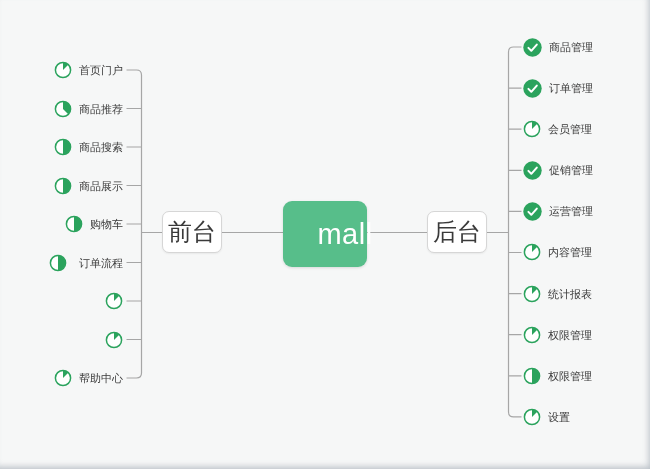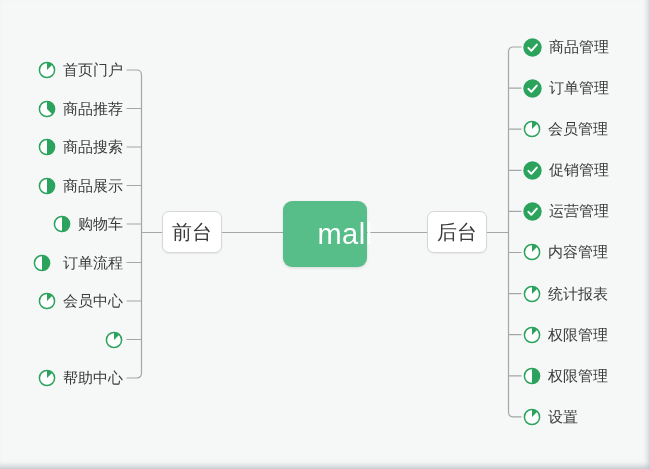--- a/index.html
+++ b/index.html
@@ -17,27 +17,27 @@
     position:absolute;display:flex;align-items:center;justify-content:center;
     box-sizing:border-box;border-radius:7px;color:#3a3a3a;
   }
   .node.root{
     background:var(--green);color:#fff;border-radius:9px;
     font-size:29px;letter-spacing:.5px;
     box-shadow:0 1px 3px rgba(0,0,0,.12);
     padding-left:40px;
   }
   .node.branch{
-    background:#fff;border:1px solid #d6d6d6;font-size:20px;
+    background:#fff;border:1px solid #d6d6d6;font-size:24px;
     box-shadow:0 1px 2px rgba(0,0,0,.06);
   }
   .row{
     position:absolute;display:flex;align-items:center;gap:7px;height:24px;
   }
-  .row .label{font-size:15px;color:#3a3a3a;white-space:nowrap;line-height:24px;}
+  .row .label{font-size:11px;color:#3a3a3a;white-space:nowrap;line-height:24px;}
   .row .icon{display:flex;align-items:center;}
 </style>
 </head>
 <body>
 
 <div class="canvas">
   <svg id="wires" width="650" height="469">
       <path d="M126.5,70 H136.5 Q141.5,70 141.5,75 V373 Q141.5,378 136.5,378 H126.5 M126.5,108.5 H141.5 M126.5,147 H141.5 M126.5,185.5 H141.5 M126.5,224 H141.5 M126.5,262.5 H141.5 M126.5,301 H141.5 M126.5,339.5 H141.5 M521.5,47 H513.5 Q508.5,47 508.5,52 V411.90000000000003 Q508.5,416.90000000000003 513.5,416.90000000000003 H521.5 M508.5,88.1 H521.5 M508.5,129.2 H521.5 M508.5,170.3 H521.5 M508.5,211.4 H521.5 M508.5,252.5 H521.5 M508.5,293.6 H521.5 M508.5,334.7 H521.5 M508.5,375.8 H521.5 M141.5,232.5 H162 M222,232.5 H283 M367,232.5 H427 M487,232.5 H508.5" fill="none" stroke="#a6a6a6" stroke-width="1.2"></path>
     </svg>
 
@@ -108,21 +108,20 @@
         </span>
         <span class="label">订单流程</span>
       </div>
       <div class="row" style="top: 289px; right: 527px;">
         <span class="icon">
           <svg width="18" height="18" viewBox="0 0 18 18">
             <circle cx="9" cy="9" r="7.6" fill="#fff" stroke="#2ba35d" stroke-width="1.5"></circle>
             <path d="M9,9 L9,1.5999999999999996 A7.4,7.4 0 0 1 14.23,3.77 Z" fill="#2ba35d"></path>
           </svg>
         </span>
-        <span class="label">会员中心</span>
       </div>
       <div class="row" style="top: 327.5px; right: 527px;">
         <span class="icon">
           <svg width="18" height="18" viewBox="0 0 18 18">
             <circle cx="9" cy="9" r="7.6" fill="#fff" stroke="#2ba35d" stroke-width="1.5"></circle>
             <path d="M9,9 L9,1.5999999999999996 A7.4,7.4 0 0 1 14.23,3.77 Z" fill="#2ba35d"></path>
           </svg>
         </span>
       </div>
       <div class="row" style="top: 366px; right: 527px; justify-content: space-between;">

